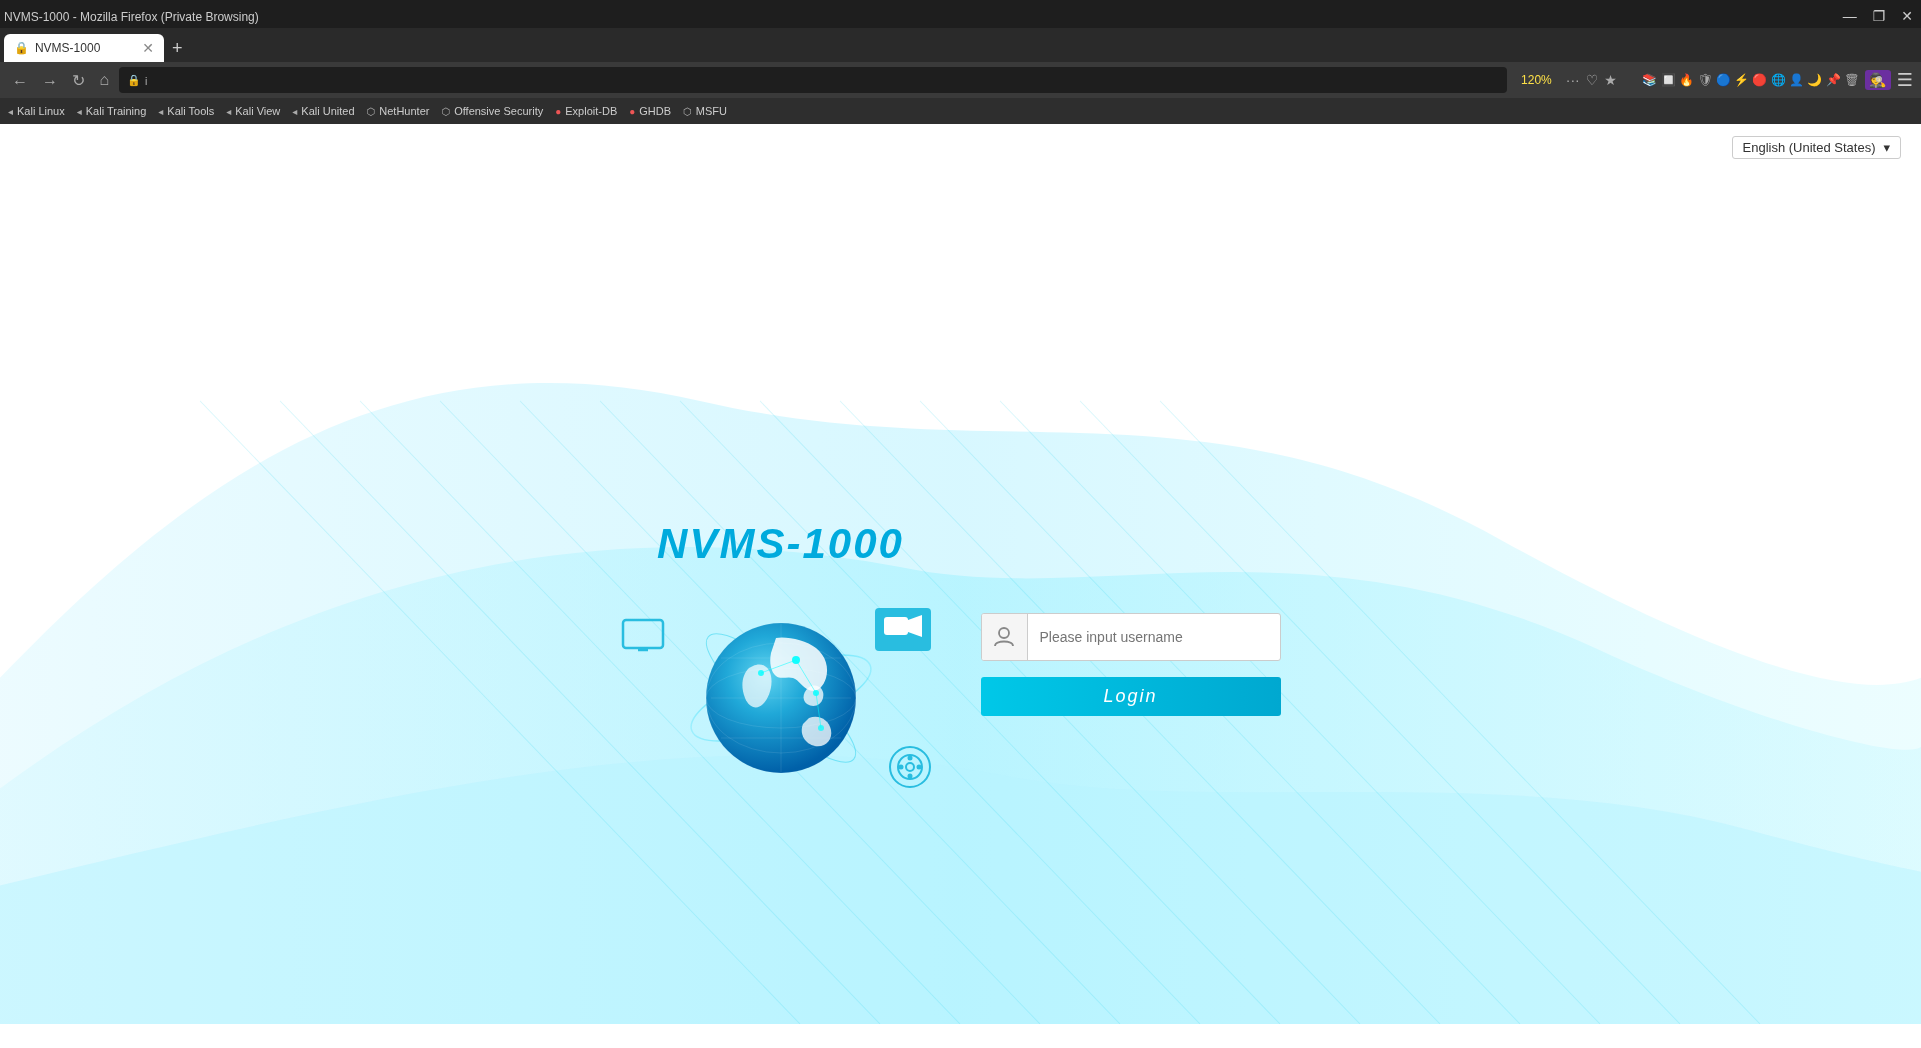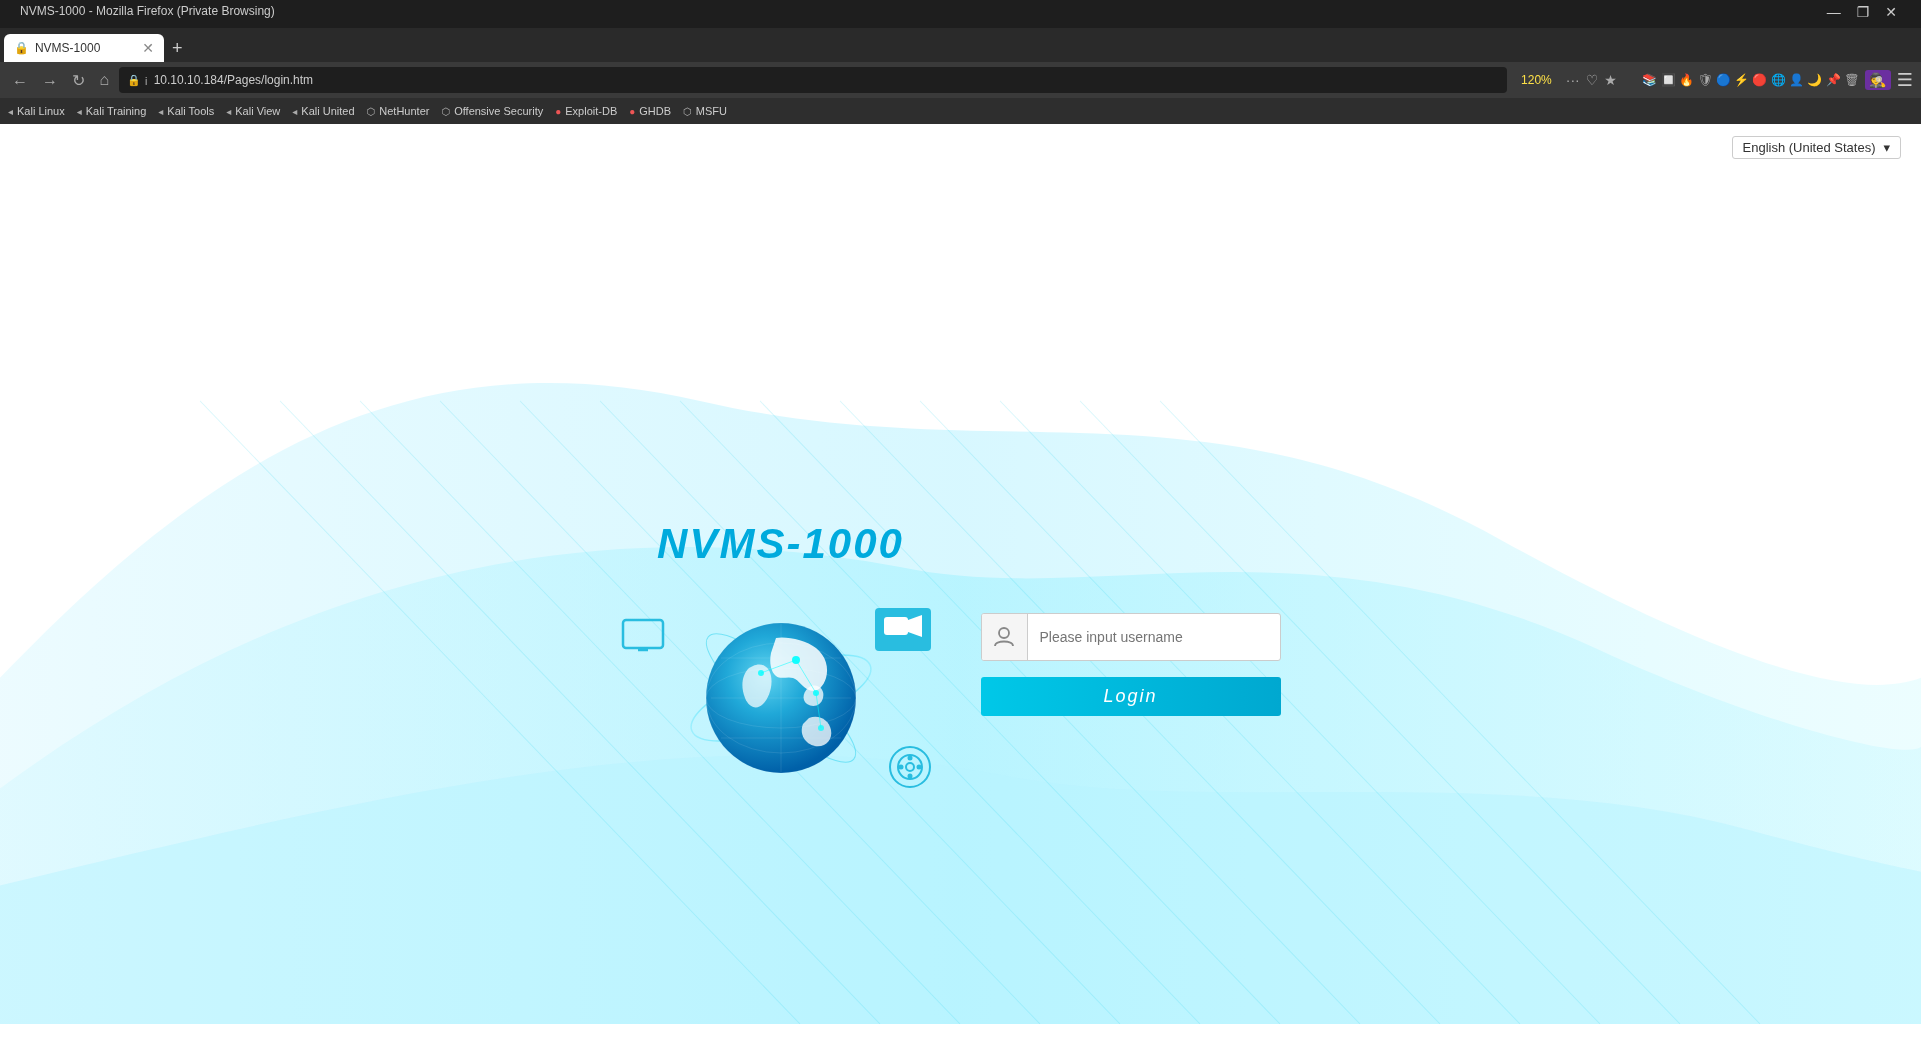--- a/index.html
+++ b/index.html
@@ -5,23 +5,23 @@
     * { margin: 0; padding: 0; box-sizing: border-box; }
     body { font-family: Arial, sans-serif; background: #fff; overflow: hidden; }
 
     
     .browser-chrome {
       background: #1e1e1e;
       width: 100%;
     }
     .title-bar {
       display: flex;
-      align-items: flex-start;
+      align-items: flex-end;
       justify-content: space-between;
-      padding: 4px 20px;
+      padding: 4px 4px;
       background: #1e1e1e;
       height: 28px;
     }
     .title-bar-left {
       color: #ccc;
       font-size: 12px;
     }
     .title-bar-right {
       display: flex;
       gap: 8px;
@@ -359,21 +359,20 @@
   <div class="nav-bar">
     <button class="nav-btn">←</button>
     <button class="nav-btn">→</button>
     <button class="nav-btn">↻</button>
     <button class="nav-btn">⌂</button>
     <div class="address-bar">
       <div class="address-bar-icons">
         <span>🔒</span>
         <span style="color:#aaa;">ℹ</span>
       </div>
-      <span class="address-text">10.10.10.184/Pages/login.htm</span>
     </div>
     <span class="zoom-text">120%</span>
     <div class="nav-extras">
       <span>···</span>
       <span>♡</span>
       <span>★</span>
       <span style="font-size:12px;color:#aaa;margin-left:20px;">📚 🔲 🔥 🛡 🔵 ⚡ 🔴 🌐 👤 🌙 📌 🗑</span>
       <span style="background:#6b2fa0;color:white;border-radius:3px;padding:2px 4px;font-size:14px;">🕵</span>
       <span style="color:#ccc;font-size:18px;">☰</span>
     </div>

